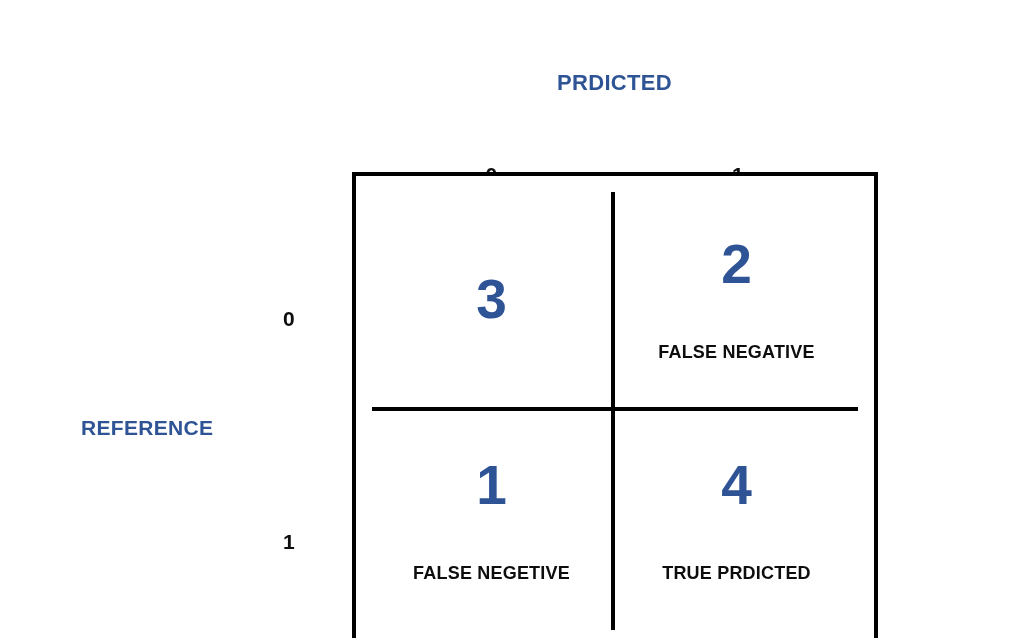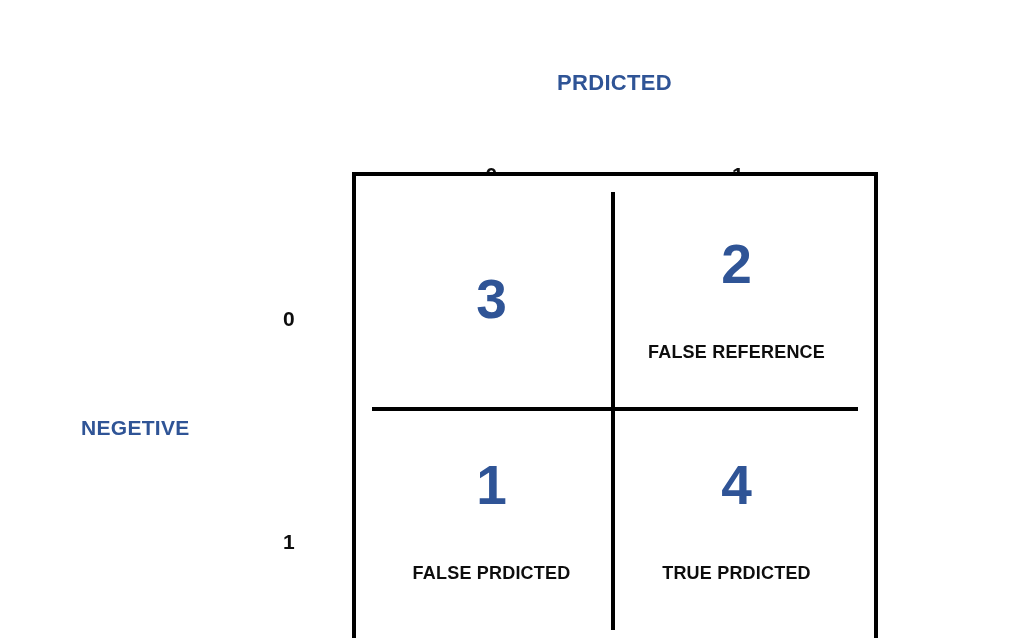--- a/index.html
+++ b/index.html
@@ -89,39 +89,39 @@
 
 <div class="stage">
 
   <div class="predicted-title">PRDICTED</div>
 
   <div class="col-headers">
     <div class="col-header">0</div>
     <div class="col-header">1</div>
   </div>
 
-  <div class="reference-title">NEGETIVE</div>
+  <div class="reference-title">REFERENCE</div>
 
   <div class="row-header r0">0</div>
   <div class="row-header r1">1</div>
 
   <div class="matrix">
 
     <div class="cell tl">
       <div class="cell-value">3</div>
     </div>
 
     <div class="cell tr">
       <div class="cell-value">2</div>
-      <div class="cell-label">FALSE REFERENCE</div>
+      <div class="cell-label">FALSE NEGATIVE</div>
     </div>
 
     <div class="cell bl">
       <div class="cell-value">1</div>
-      <div class="cell-label">FALSE PRDICTED</div>
+      <div class="cell-label">FALSE NEGETIVE</div>
     </div>
 
     <div class="cell br">
       <div class="cell-value">4</div>
       <div class="cell-label">TRUE PRDICTED</div>
     </div>
 
   </div>
 
 </div>

